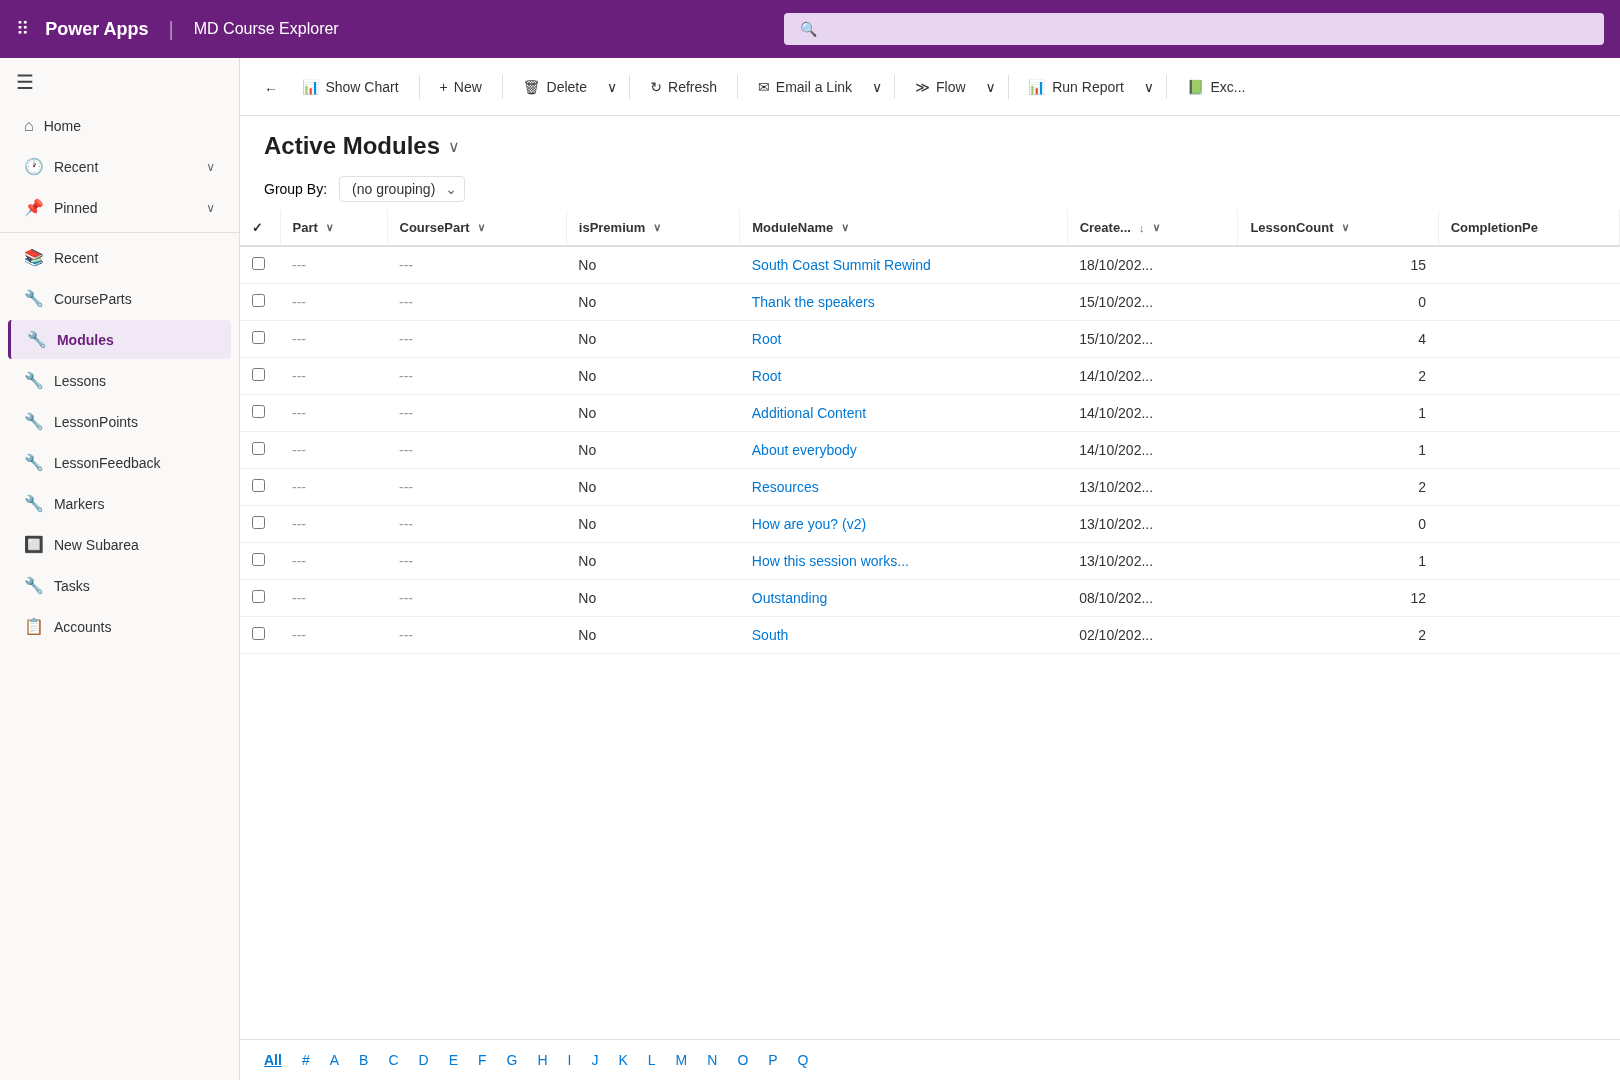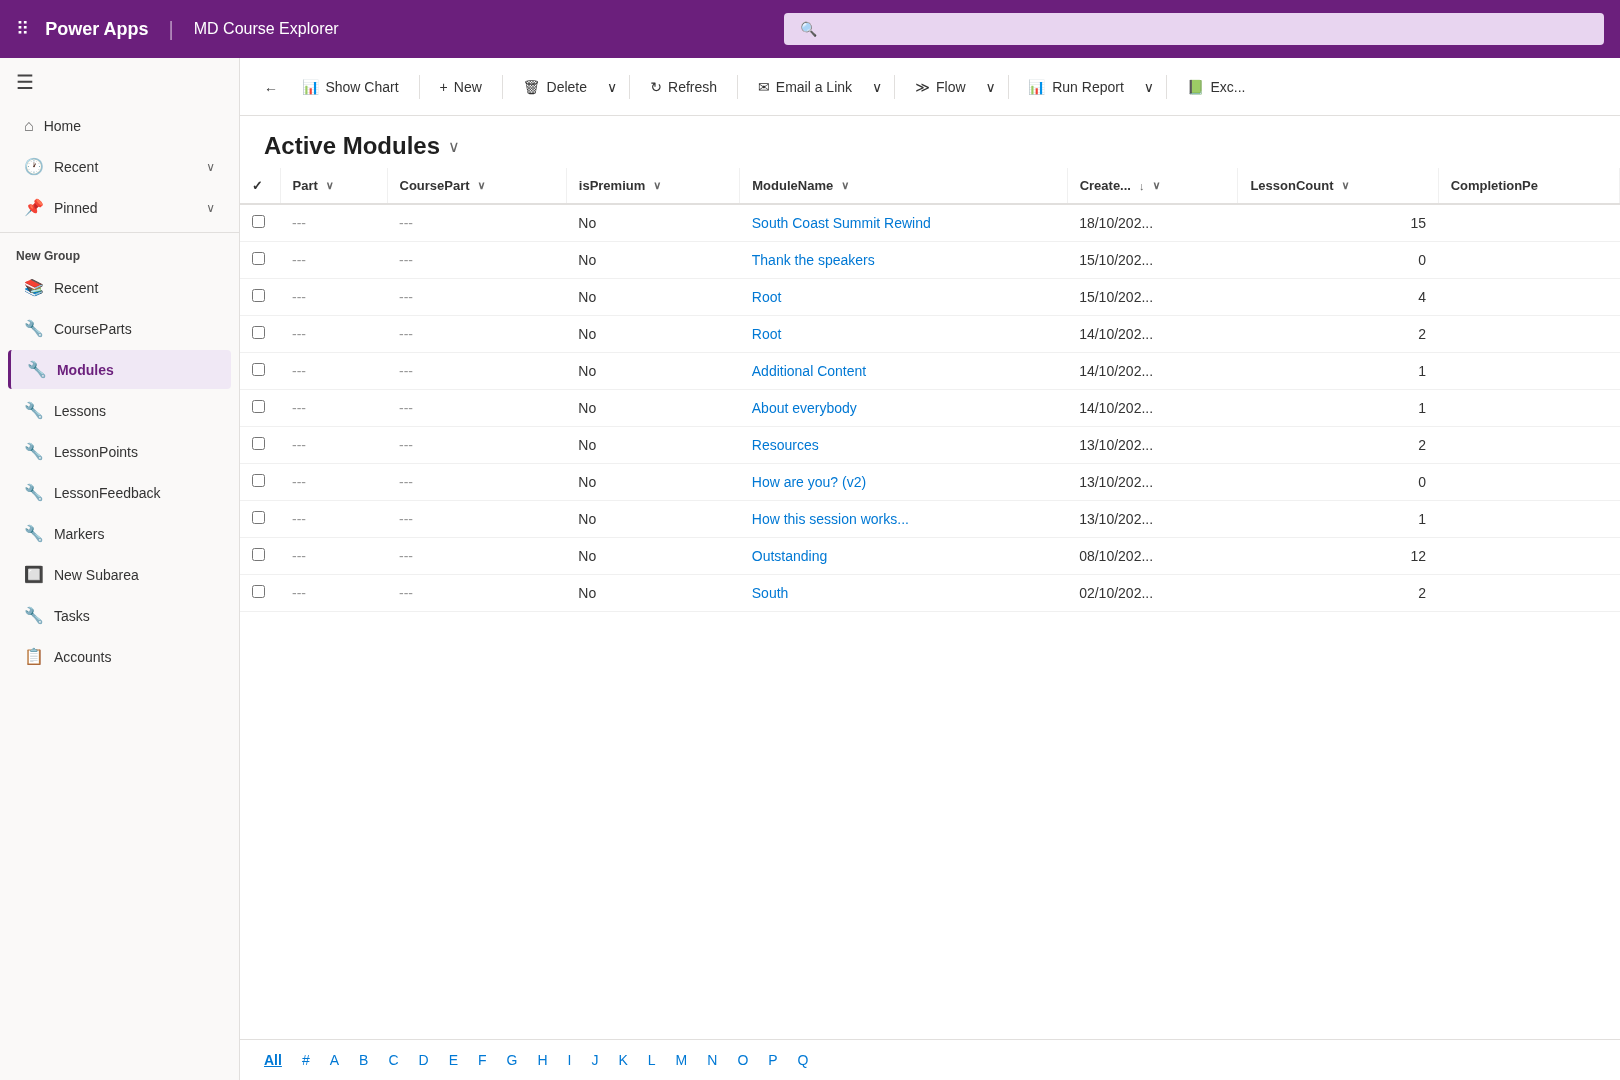--- a/index.html
+++ b/index.html
@@ -224,21 +224,20 @@
       <span class="chevron">∨</span>
     </div>
     <div class="sidebar-item">
       <span class="icon">📌</span>
       <span>Pinned</span>
       <span class="chevron">∨</span>
     </div>
 
     <div class="sidebar-divider"></div>
 
-    <div class="sidebar-section-label">New Group</div>
 
     <div class="sidebar-item">
       <span class="icon">📚</span>
       <span>Recent</span>
     </div>
     <div class="sidebar-item">
       <span class="icon">🔧</span>
       <span>CourseParts</span>
     </div>
     <div class="sidebar-item active">
@@ -322,20 +321,28 @@
         <span>📗</span>
         <span>Exc...</span>
       </button>
     </div>
 
     <div class="page-header">
       <h1 class="page-title">Active Modules</h1>
       <span class="page-title-chevron">∨</span>
     </div>
 
+    <div class="group-by-bar">
+      <span>Group By:</span>
+      <div class="group-by-wrapper">
+        <select class="group-by-select">
+          <option>(no grouping)</option>
+        </select>
+      </div>
+    </div>
 
     <div class="table-wrapper">
       <table>
         <thead>
           <tr>
             <th class="th-check">
               <div class="col-header">✓</div>
             </th>
             <th>
               <div class="col-header">

